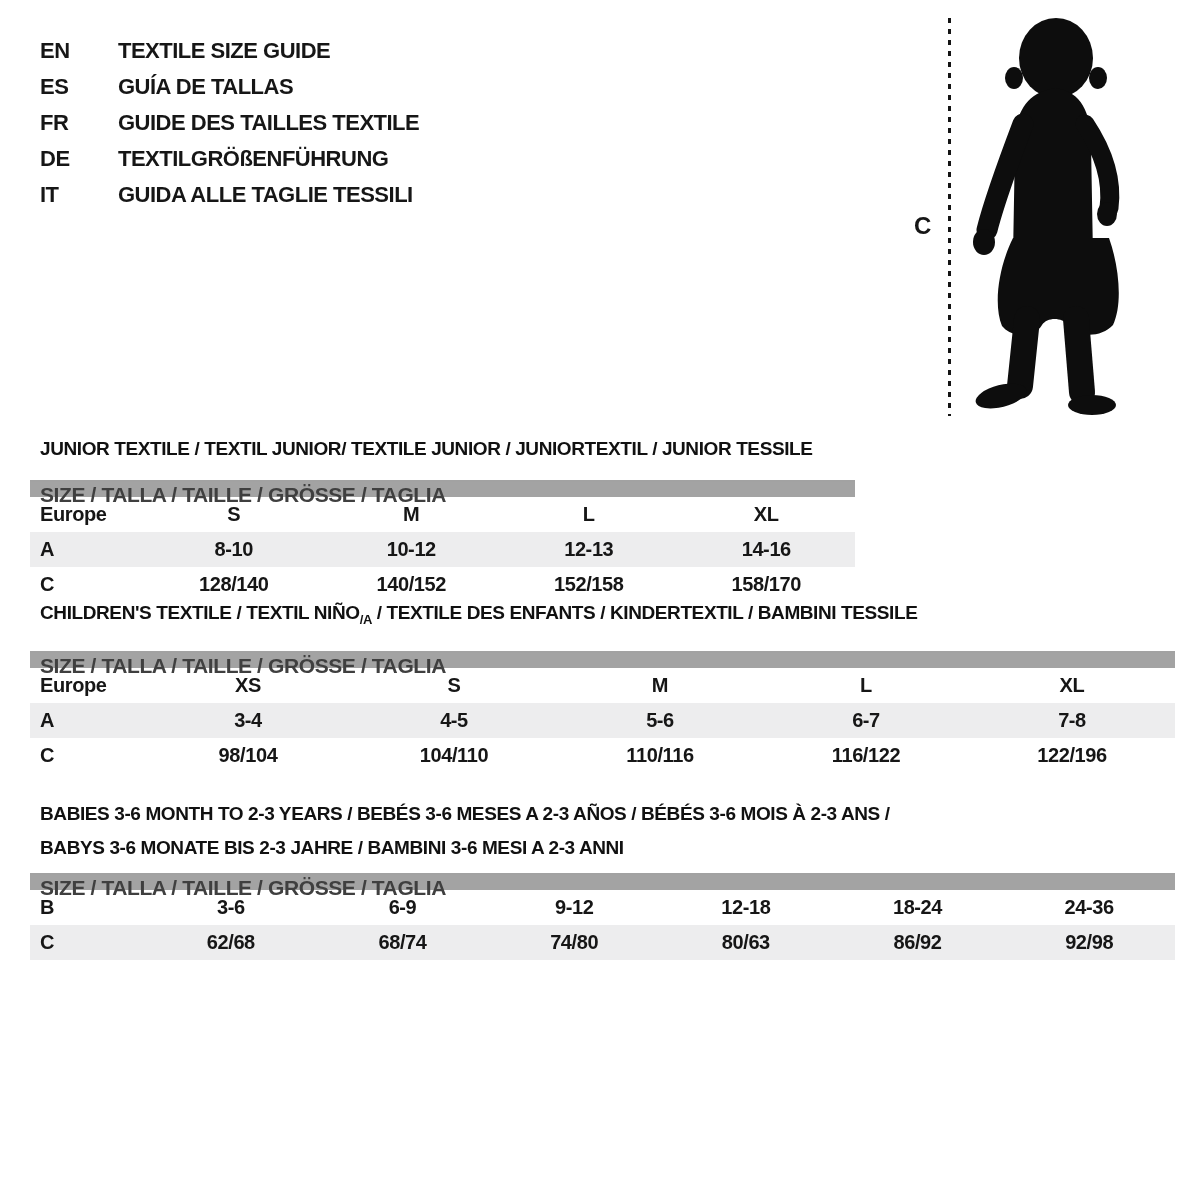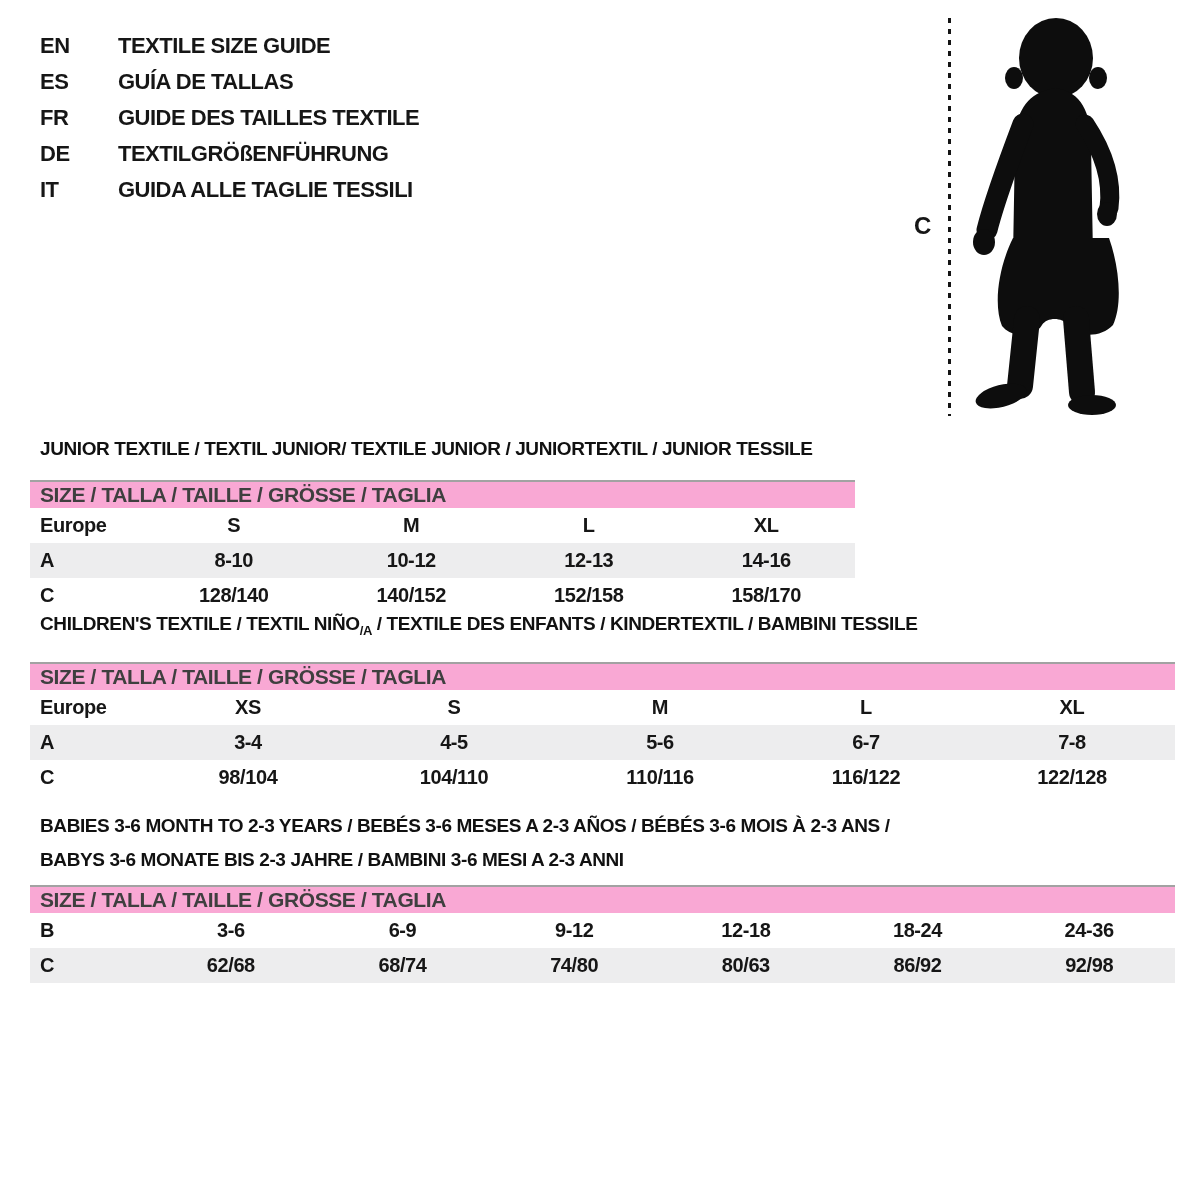--- a/index.html
+++ b/index.html
@@ -6,46 +6,46 @@
   body{
     width:1200px;height:1200px;position:relative;overflow:hidden;
     background:#ffffff;color:#161616;
     font-family:"Liberation Sans", sans-serif;
     -webkit-font-smoothing:antialiased;
   }
   *{box-sizing:border-box;}
 
   
   .lang-header{position:absolute;left:40px;top:28px;}
-  .lang-row{display:flex;height:36px;align-items:center;}
+  .lang-row{display:flex;height:36px;align-items:flex-end;}
   .lang-code{width:78px;font-weight:bold;font-size:22px;letter-spacing:-0.5px;}
   .lang-title{font-weight:bold;font-size:22px;letter-spacing:-0.5px;white-space:nowrap;}
 
   
   .figure{position:absolute;left:900px;top:0;width:270px;height:440px;}
   .dash-line{
     position:absolute;left:48px;top:18px;width:3px;height:398px;
     background:repeating-linear-gradient(to bottom,#141414 0 5px,transparent 5px 11px);
   }
   .figure-label{position:absolute;left:14px;top:212px;font-size:24px;font-weight:bold;}
   svg.toddler{position:absolute;left:63px;top:16px;}
 
   
   .content{position:absolute;left:30px;top:438px;width:1145px;}
   .sec-title{
     font-size:19px;font-weight:bold;letter-spacing:-0.4px;line-height:22px;
     padding-left:10px;color:#111;white-space:nowrap;
   }
   .section-1{}
-  .section-2{margin-top:14px;}
+  .section-2{margin-top:24px;}
   .section-2 .sec-title{line-height:34px;}
   .sec-title .sub{font-size:13px;vertical-align:sub;}
 
   .size-bar{
-    margin-top:20px;height:28px;background:#f9a8d4;border-top:2px solid #a2a2a2;
+    margin-top:20px;height:17px;background:#a3a3a3;border-top:2px solid #a2a2a2;
     color:#3f3f3f;font-weight:bold;font-size:21px;letter-spacing:-0.4px;
     padding-left:10px;line-height:26px;white-space:nowrap;
   }
   .section-2 .size-bar{margin-top:8px;}
 
   .t-row{
     display:grid;grid-template-columns:115px repeat(var(--cols),1fr);
     height:35px;align-items:center;
     font-weight:bold;font-size:20px;letter-spacing:-0.4px;
   }
@@ -156,21 +156,21 @@
             <div class="t-cell">5-6</div>
             <div class="t-cell">6-7</div>
             <div class="t-cell">7-8</div>
           </div>
           <div class="t-row" style="--cols: 5;">
             <div class="t-label">C</div>
             <div class="t-cell">98/104</div>
             <div class="t-cell">104/110</div>
             <div class="t-cell">110/116</div>
             <div class="t-cell">116/122</div>
-            <div class="t-cell">122/128</div>
+            <div class="t-cell">122/196</div>
           </div>
         </div>
       </section>
       <section class="section section-2">
         <div class="sec-title"><span>BABIES 3-6 MONTH TO 2-3 YEARS / BEBÉS 3-6 MESES A 2-3 AÑOS / BÉBÉS 3-6 MOIS À 2-3 ANS /</span><div>BABYS 3-6 MONATE BIS 2-3 JAHRE / BAMBINI 3-6 MESI A 2-3 ANNI</div></div>
         <div class="size-bar">SIZE / TALLA / TAILLE / GRÖSSE / TAGLIA</div>
         <div class="table">
           <div class="t-row" style="--cols: 6;">
             <div class="t-label">B</div>
             <div class="t-cell">3-6</div>

